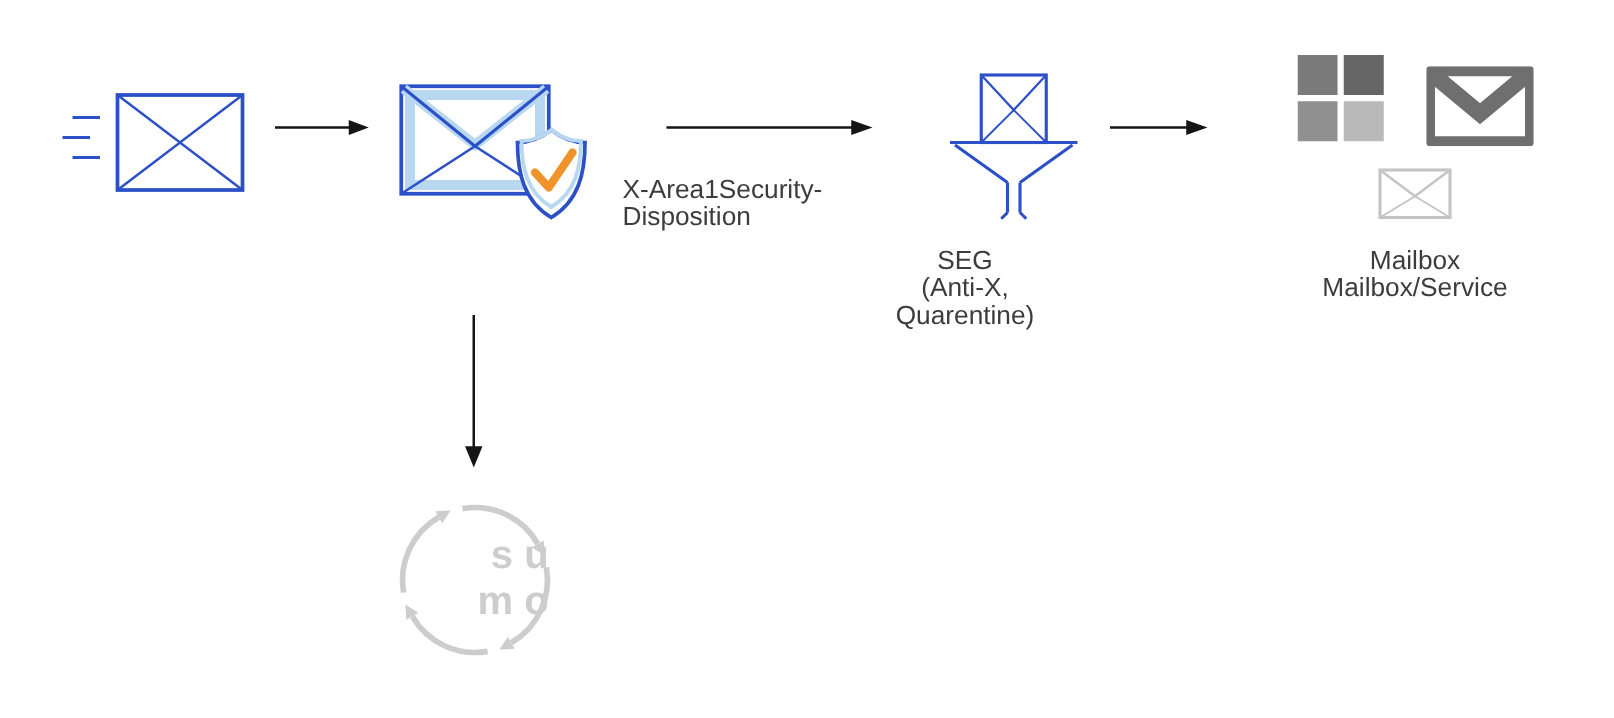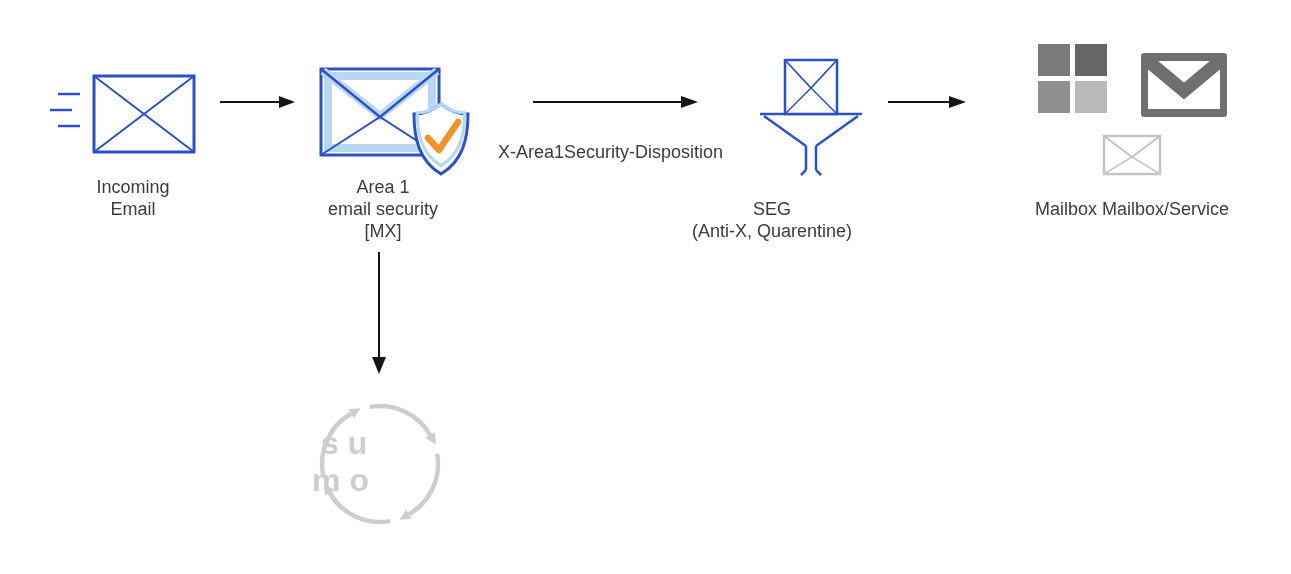--- a/index.html
+++ b/index.html
@@ -6,35 +6,35 @@
   .canvas{
     position:relative;
     width:1291px;height:574px;
     background:#ffffff;
     font-family:"Liberation Sans", sans-serif;
     overflow:hidden;
   }
   .abs{position:absolute;}
   .label{
     position:absolute;
-    font-size:18px;
+    font-size:21px;
     line-height:22px;
     color:var(--text);
     text-align:center;
     white-space:pre-line;
   }
   .label.left{text-align:left;}
   .sumo-text{
     position:absolute;
     font-size:32px;
     font-weight:bold;
     letter-spacing:9px;
     line-height:37px;
     color:var(--gray_light);
-    text-align:left;
+    text-align:right;
     white-space:pre-line;
     text-indent:9px;
   }
   
   .s-blue{stroke:var(--blue);}
   .s-lblue{stroke:var(--light_blue);}
   .s-orange{stroke:var(--orange);}
   .s-black{stroke:var(--black);}
   .f-black{fill:var(--black);}
   .s-grayl{stroke:var(--gray_light);}
@@ -57,43 +57,38 @@
   <svg class="abs" style="left:48px;top:72px" width="150" height="86">
     <g>
       <line x1="10" y1="22" x2="32" y2="22" class="s-blue" stroke-width="2.5"></line>
       <line x1="2" y1="38" x2="24" y2="38" class="s-blue" stroke-width="2.5"></line>
       <line x1="10" y1="54" x2="32" y2="54" class="s-blue" stroke-width="2.5"></line>
     </g>
     <rect x="46" y="4" width="100" height="76" class="f-white s-blue" stroke-width="3"></rect>
     <path d="M46,4 L96,42 L146,4" class="f-none s-blue" stroke-width="2"></path>
     <path d="M46,80 L96,42 L146,80" class="f-none s-blue" stroke-width="2"></path>
   </svg>
-  <div class="label" style="left:58px;top:176px;width:150px">Incoming
-Email</div>
 
   <svg class="abs" style="left:220px;top:92px" width="76" height="20">
     <line x1="0" y1="10" x2="61" y2="10" class="s-black" stroke-width="2"></line>
     <polygon points="59,4 75,10 59,16" class="f-black"></polygon>
   </svg>
 
   <svg class="abs" style="left:318px;top:66px" width="154" height="116">
     <rect x="3" y="3" width="118" height="86" class="f-white s-blue" stroke-width="3"></rect>
     <rect x="10" y="10" width="104" height="72" class="f-none s-lblue" stroke-width="8"></rect>
     <path d="M5,5 L62,50 L119,5" class="f-none s-lblue" stroke-width="8"></path>
     <path d="M3,89 L62,51 L121,89" class="f-none s-blue" stroke-width="2"></path>
     <path d="M3,3 L62,51 L121,3" class="f-none s-blue" stroke-width="2.5"></path>
     <g>
       <path d="M123,38 c9,7 18,10 27,10 0,24 -5,47 -27,60 -22,-13 -27,-36 -27,-60 9,0 18,-3 27,-10 z" class="f-white s-blue" stroke-width="3"></path>
       <path d="M123,38 c9,7 18,10 27,10 0,24 -5,47 -27,60 -22,-13 -27,-36 -27,-60 9,0 18,-3 27,-10 z" transform="translate(123,38) scale(0.88) translate(-123,-38)" class="f-none s-lblue" stroke-width="3.5"></path>
       <path d="M110,72 L121,84 L140,56" class="f-none s-orange" stroke-width="6.5" stroke-linecap="round" stroke-linejoin="round"></path>
     </g>
   </svg>
-  <div class="label" style="left:308px;top:176px;width:150px">Area 1
-email security
-[MX]</div>
 
   <svg class="abs" style="left:533px;top:92px" width="166" height="20">
     <line x1="0" y1="10" x2="150" y2="10" class="s-black" stroke-width="2"></line>
     <polygon points="148,4 165,10 148,16" class="f-black"></polygon>
   </svg>
   <div class="label left" style="left:498px;top:141px;width:250px">X-Area1Security-Disposition</div>
 
   <svg class="abs" style="left:756px;top:56px" width="110" height="122">
     <path d="M4,58 L106,58" class="f-none s-blue" stroke-width="2.5"></path>
     <path d="M8,60 L50,90 M102,60 L60,90 M50,90 L50,114 M60,90 L60,114 M50,114 L45,119 M60,114 L65,119" class="f-none s-blue" stroke-width="2.5"></path>

